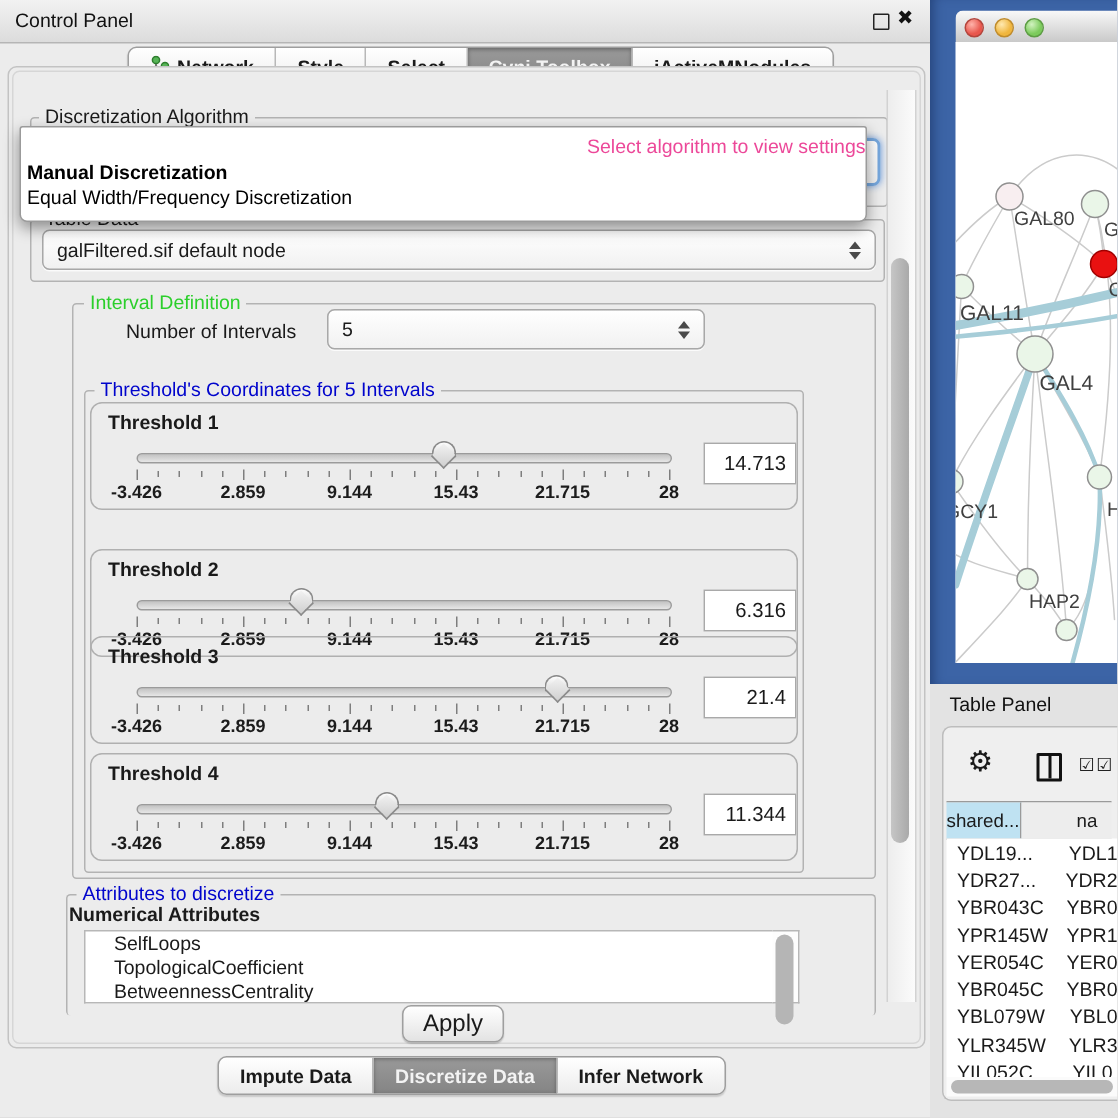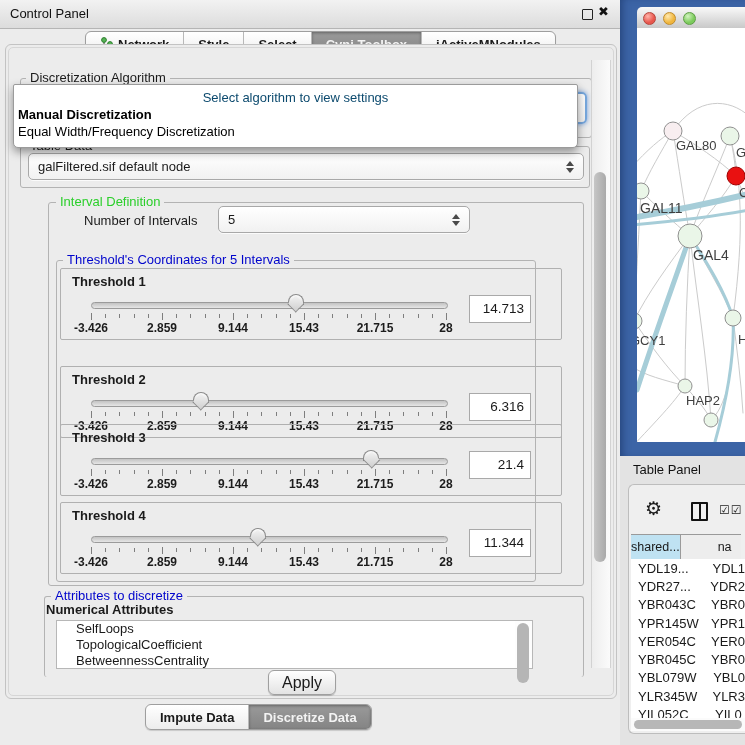--- a/index.html
+++ b/index.html
@@ -28,25 +28,25 @@
   
   .combo{position:absolute;background:linear-gradient(#ffffff,#f1f1f1);border:1px solid #a8a8a8;border-radius:5px;
          font-size:13px;display:flex;align-items:center;padding:0 28px 0 9px;box-shadow:0 1px 0 rgba(255,255,255,.8);}
   .stepper{position:absolute;right:9px;top:50%;transform:translateY(-50%);display:flex;flex-direction:column;gap:2px;}
   .tri-up{width:0;height:0;border-left:4px solid transparent;border-right:4px solid transparent;border-bottom:5px solid #4a4a4a;}
   .tri-dn{width:0;height:0;border-left:4px solid transparent;border-right:4px solid transparent;border-top:5px solid #4a4a4a;}
   .combo.focusring{border:2px solid #76a7dd;box-shadow:0 0 5px rgba(100,150,220,.9);}
   
   .popup{position:absolute;left:13px;top:84px;width:563px;height:62px;background:#ffffff;border:1px solid #9b9b9b;
          border-radius:2px 2px 5px 5px;box-shadow:0 4px 10px rgba(0,0,0,.4);z-index:40;font-size:13px;}
-  .popup .prompt{position:absolute;left:0;right:0;top:5px;text-align:center;color:#0c4a6e;}
+  .popup .prompt{position:absolute;left:0;right:0;top:5px;text-align:right;color:#ec4899;}
   .popup .opt1{position:absolute;left:4px;top:22px;font-weight:bold;color:#000;}
   .popup .opt2{position:absolute;left:4px;top:39px;color:#000;}
   
-  .tbox{position:absolute;left:60px;width:470px;height:70px;border:1px solid #b0b0b0;border-radius:2px;padding-left:30px;}
+  .tbox{position:absolute;left:60px;width:470px;height:70px;border:1px solid #b0b0b0;border-radius:8px;}
   .tlabel{position:absolute;left:11px;top:5px;font-size:13px;font-weight:bold;}
   .track{position:absolute;left:30px;top:33px;width:355px;height:5px;border:1px solid #9b9b9b;border-radius:4px;
          background:linear-gradient(#c3c3c3,#e6e6e6);}
   .thumb{position:absolute;width:16px;height:19px;top:25px;}
   .thumb .cap{position:absolute;left:0;top:0;width:14px;height:10px;border:1px solid #8a8a8a;border-bottom:none;
               border-radius:8px 8px 0 0;background:linear-gradient(#fdfdfd,#d9d9d9);}
   .thumb .tip{position:absolute;left:2.4px;top:4px;width:10.5px;height:10.5px;transform:rotate(45deg);
               background:linear-gradient(135deg,#f2f2f2,#cfcfcf);border-right:1px solid #8a8a8a;border-bottom:1px solid #8a8a8a;}
   .tick{position:absolute;width:1px;background:#7e7e7e;}
   .ticklab{position:absolute;top:52px;font-size:12px;font-weight:bold;color:#1c1c1c;transform:translateX(-50%);white-space:nowrap;}
@@ -357,20 +357,23 @@
   <div class="aqua-btn" style="left:268px;top:670px;width:66px;height:23px;">
     <span>Apply</span>
   </div>
 
   <div class="seg" style="left:145px;top:704px;">
     <div class="tab">
         <span>Impute Data</span>
       </div>
     <div class="tab sel">
         <span>Discretize Data</span>
+      </div>
+    <div class="tab">
+        <span>Infer Network</span>
       </div>
   </div>
 
   <div class="abs net-win"></div>
   <div class="abs net-titlebar">
     <div class="light" style="left:6px;background:radial-gradient(circle at 35% 30%,#ffb3aa,#e8574d 60%);border:1px solid #b4453c;"></div>
     <div class="light" style="left:26px;background:radial-gradient(circle at 35% 30%,#ffe9b0,#f0b63e 60%);border:1px solid #c08c2c;"></div>
     <div class="light" style="left:46px;background:radial-gradient(circle at 35% 30%,#d2f3c0,#7ccb5c 60%);border:1px solid #5d9d44;"></div>
   </div>
   <div class="abs net-canvas">

